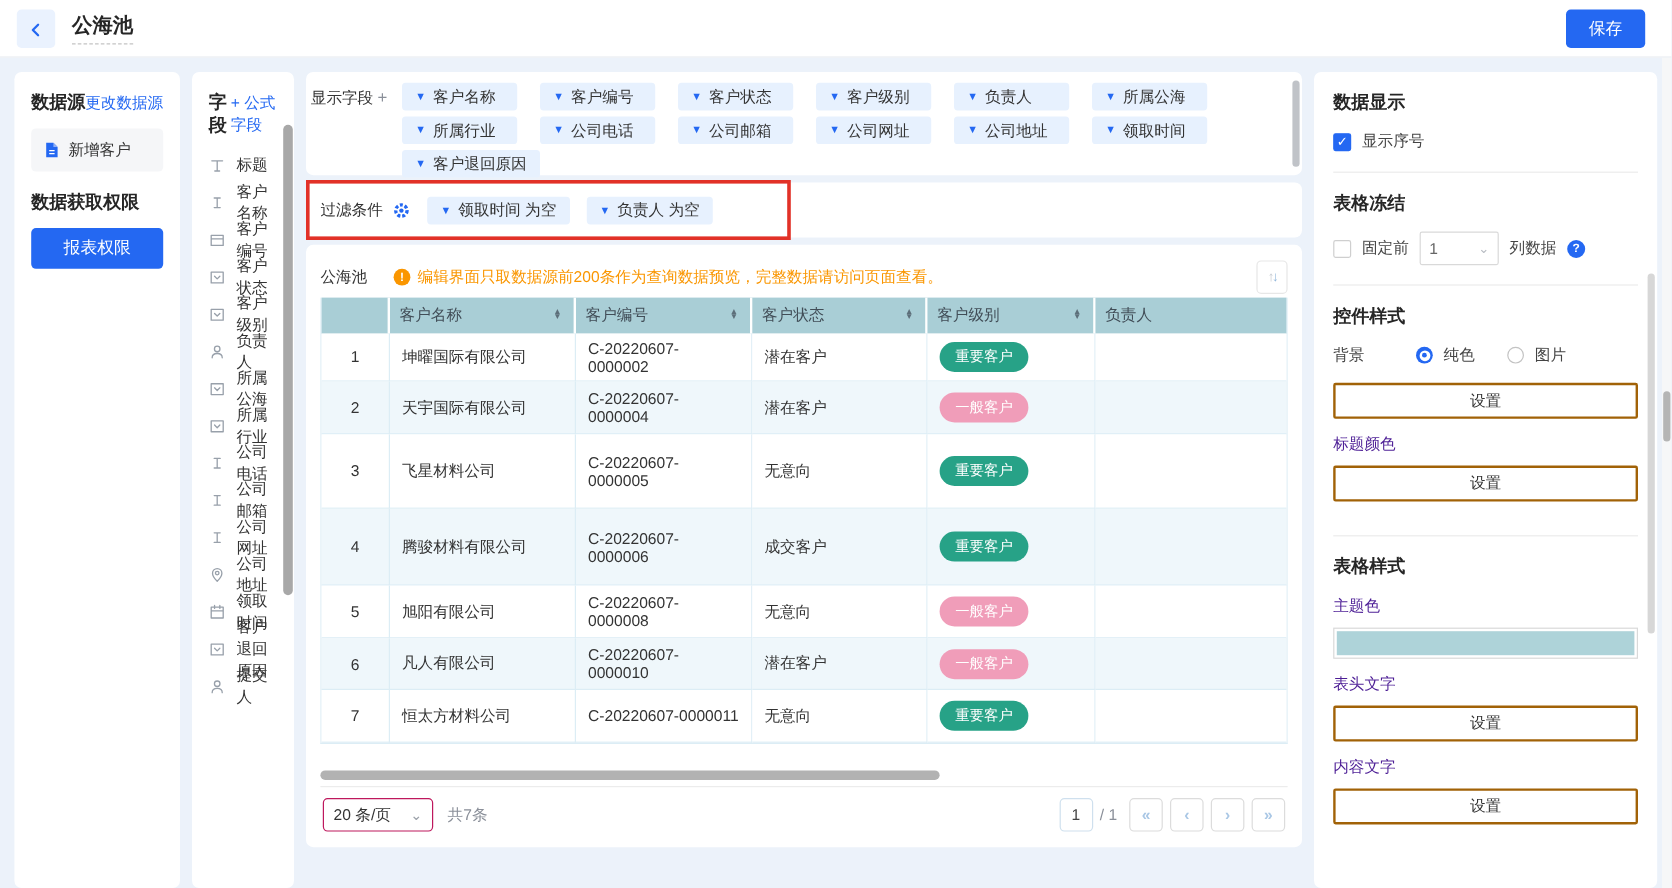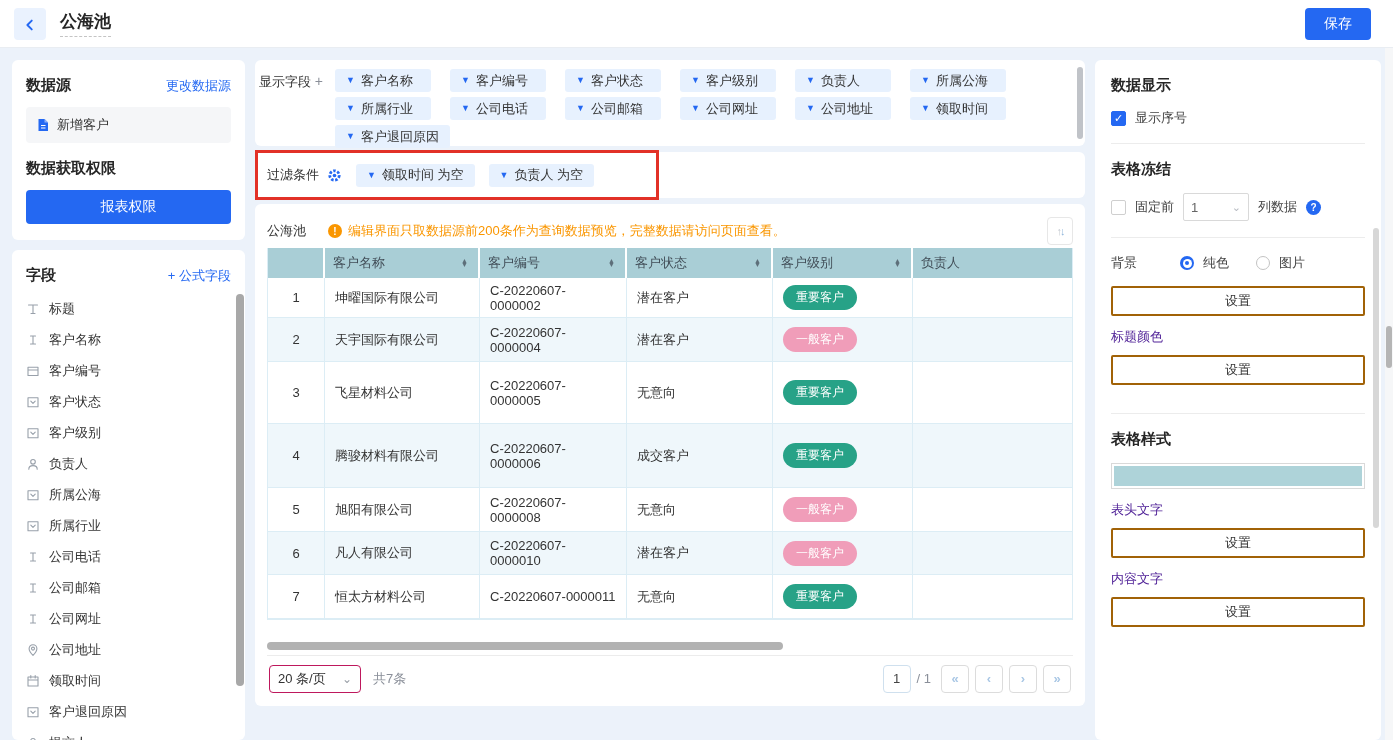--- a/index.html
+++ b/index.html
@@ -15,21 +15,21 @@
   .page-title { font-size:17px; font-weight:bold; color:#262626; margin-left:14px;
     padding-bottom:3px; border-bottom:1px dashed #c4c4c4; }
   .save-btn { margin-left:auto; width:66px; height:32px; border:none; border-radius:4px;
     background:#2468f2; color:#fff; font-size:14px; cursor:pointer; }
 
   
   .body { display:flex; gap:10px; padding:12px 12px 0 12px; height:692px; }
   .card { background:#fff; border-radius:6px; }
 
   
-  .left-col { width:233px; display:flex; flex-direction:column; gap:10px; flex:none; }
+  .left-col { width:233px; display:flex; flex-direction:row; gap:10px; flex:none; }
   .ds-card { padding:16px 14px 16px 14px; flex:none; }
   .sec-head { display:flex; align-items:center; justify-content:space-between; }
   .sec-title { font-size:15px; font-weight:bold; color:#262626; }
   .blue-link { font-size:13px; color:#2468f2; text-decoration:none; cursor:pointer; }
   .ds-box { margin:12px 0 16px 0; height:36px; background:#f5f6f8; border-radius:4px;
     display:flex; align-items:center; padding:0 10px; gap:7px; font-size:13px; color:#333; cursor:pointer; }
   .perm-btn { margin-top:12px; width:100%; height:34px; border:none; border-radius:4px;
     background:#2468f2; color:#fff; font-size:14px; cursor:pointer; }
   .fields-card { flex:1; padding:16px 14px; position:relative; overflow:hidden; }
   .field-list { list-style:none; margin-top:8px; }
@@ -558,32 +558,34 @@
         <span class="checkbox"></span>
         <span>固定前</span>
         <span class="mini-select">
           <span>1</span>
           <span class="chev">⌄</span>
         </span>
         <span>列数据</span>
         <span class="help">?</span>
       </div>
       <div class="divider"></div>
+      <h2 class="rp-title">控件样式</h2>
       <div class="rp-row">
         <span style="width:60px">背景</span>
         <span class="radio on"></span>
         <span class="radio-label">纯色</span>
         <span class="radio"></span>
         <span>图片</span>
       </div>
       <button class="set-btn">设置</button>
       <div class="rp-sub">标题颜色</div>
       <button class="set-btn">设置</button>
       <div class="divider"></div>
       <h2 class="rp-title">表格样式</h2>
+      <div class="rp-sub">主题色</div>
       <div class="swatch">
           <div class="swatch-fill" id="swatch-fill" style="background: rgb(174, 211, 217);"></div>
         </div>
       <div class="rp-sub">表头文字</div>
       <button class="set-btn">设置</button>
       <div class="rp-sub">内容文字</div>
       <button class="set-btn">设置</button>
       
       <div class="sb-v right-sb"></div>
     </aside>

